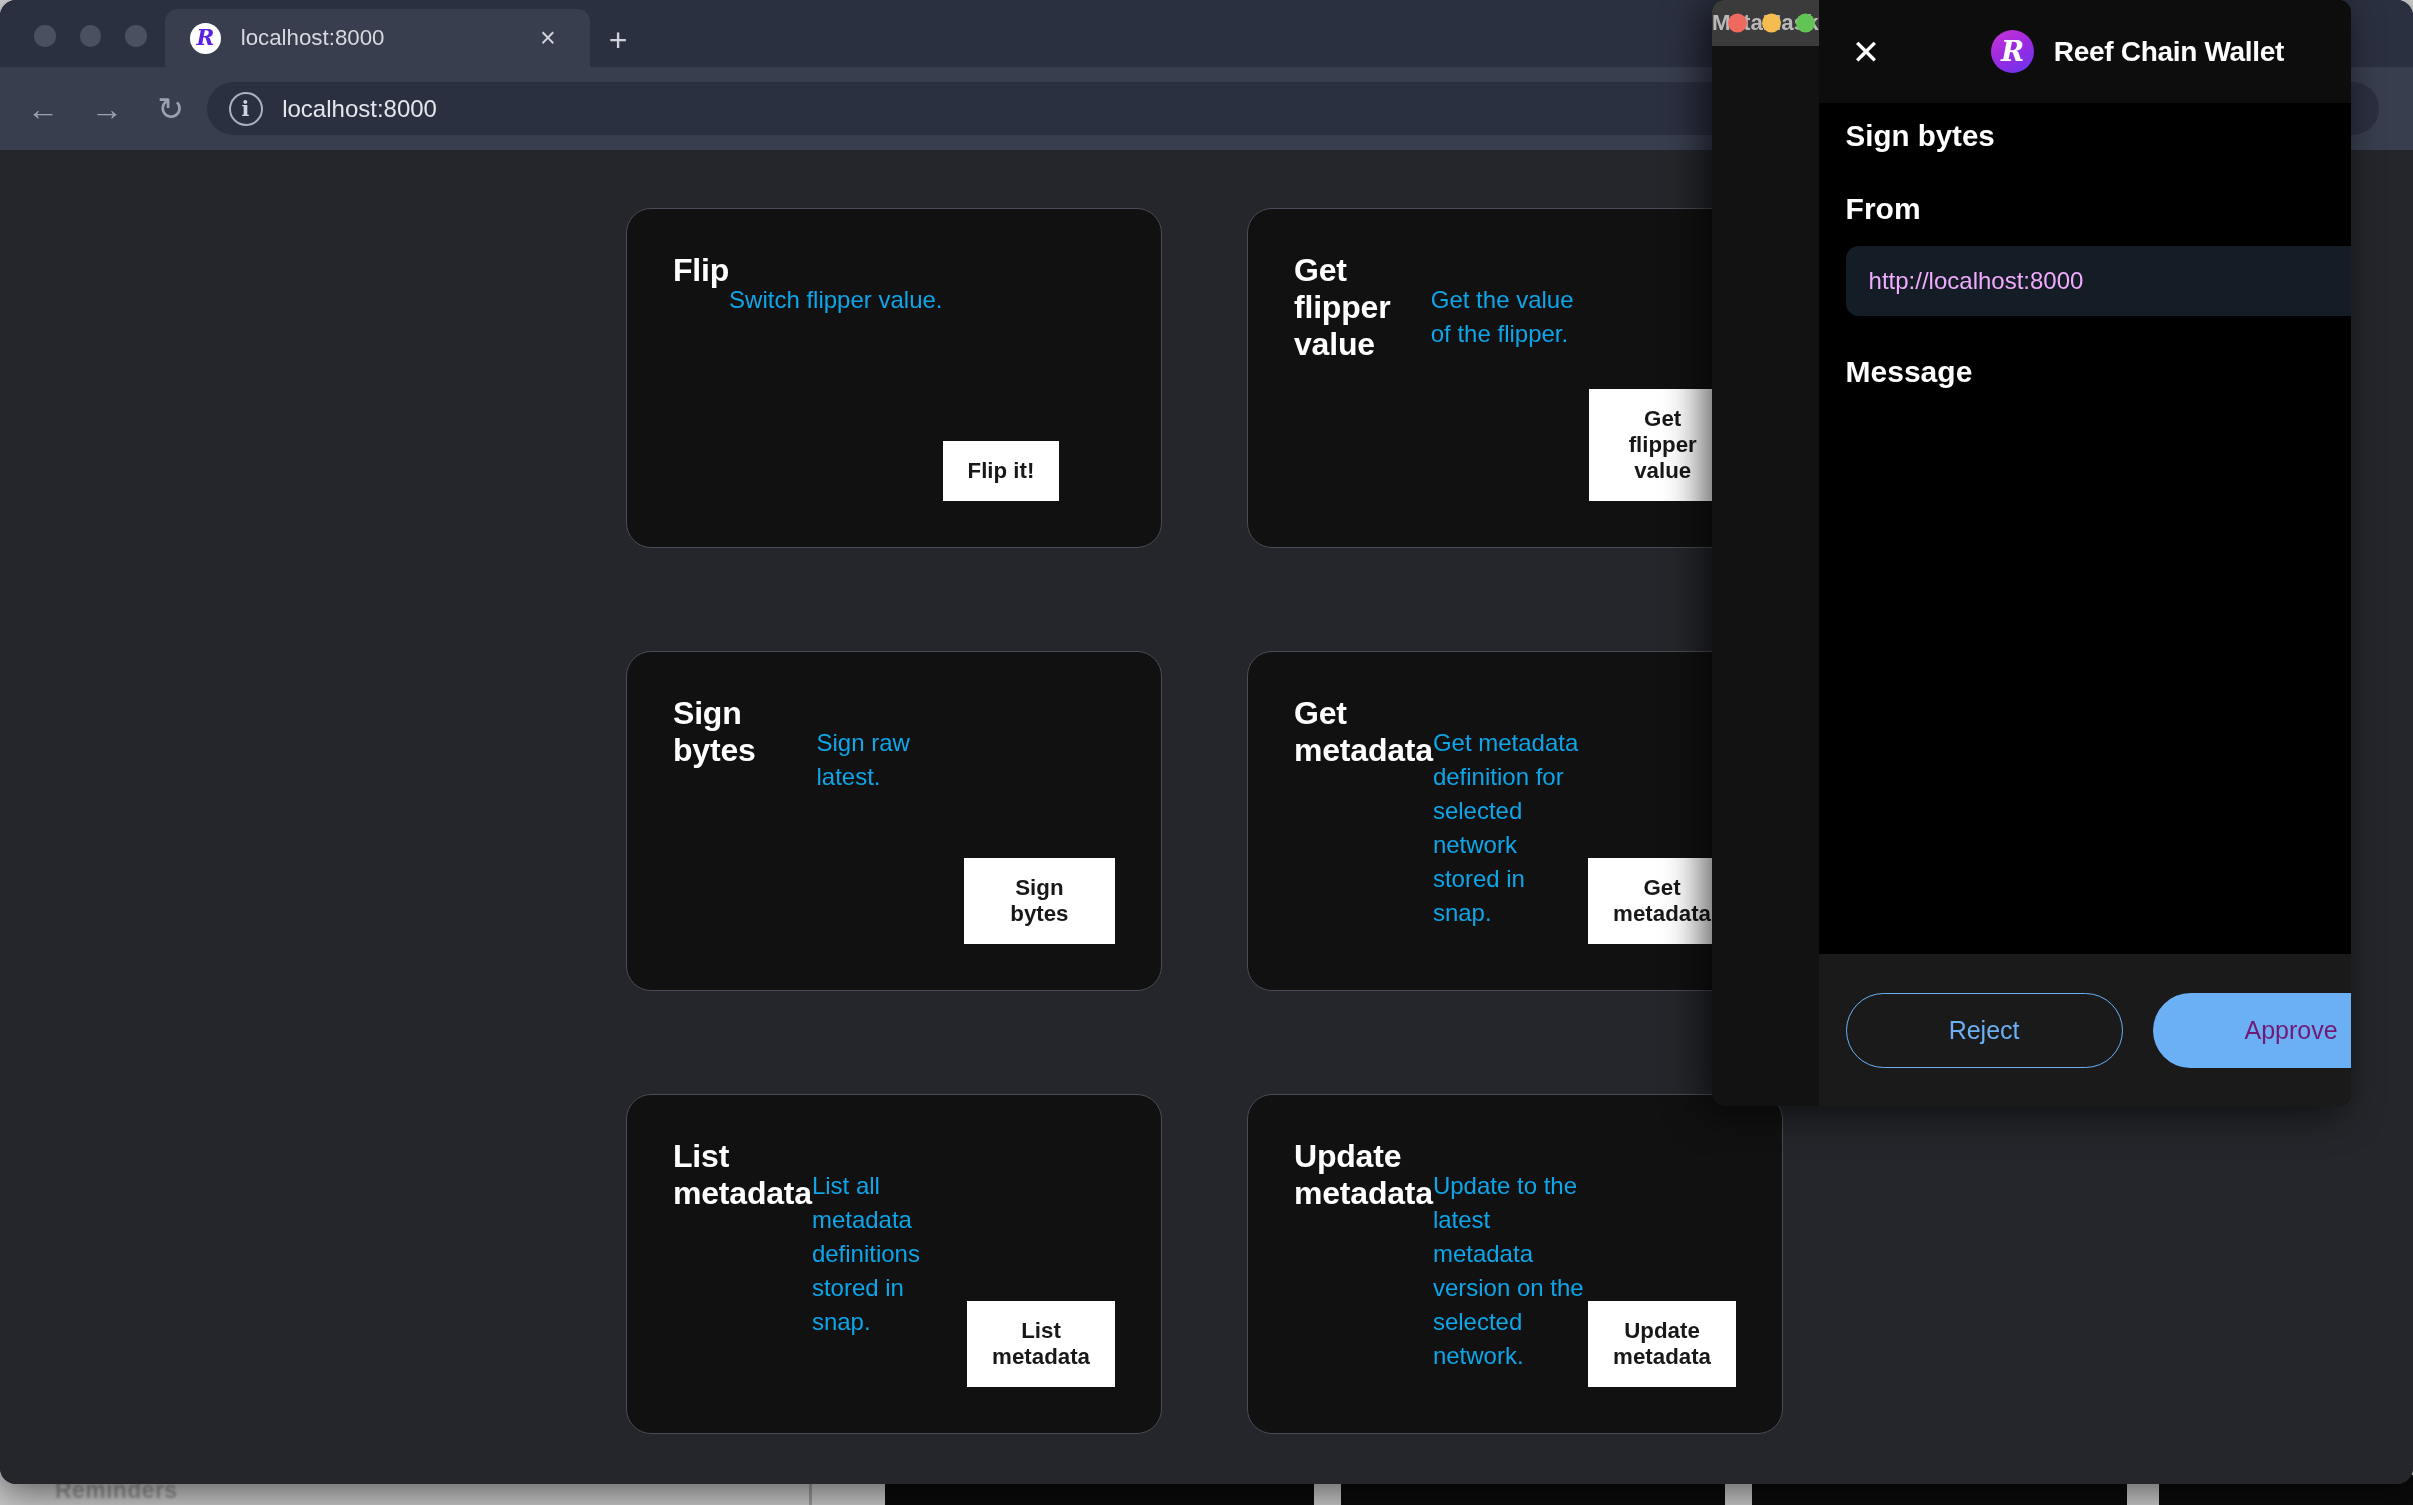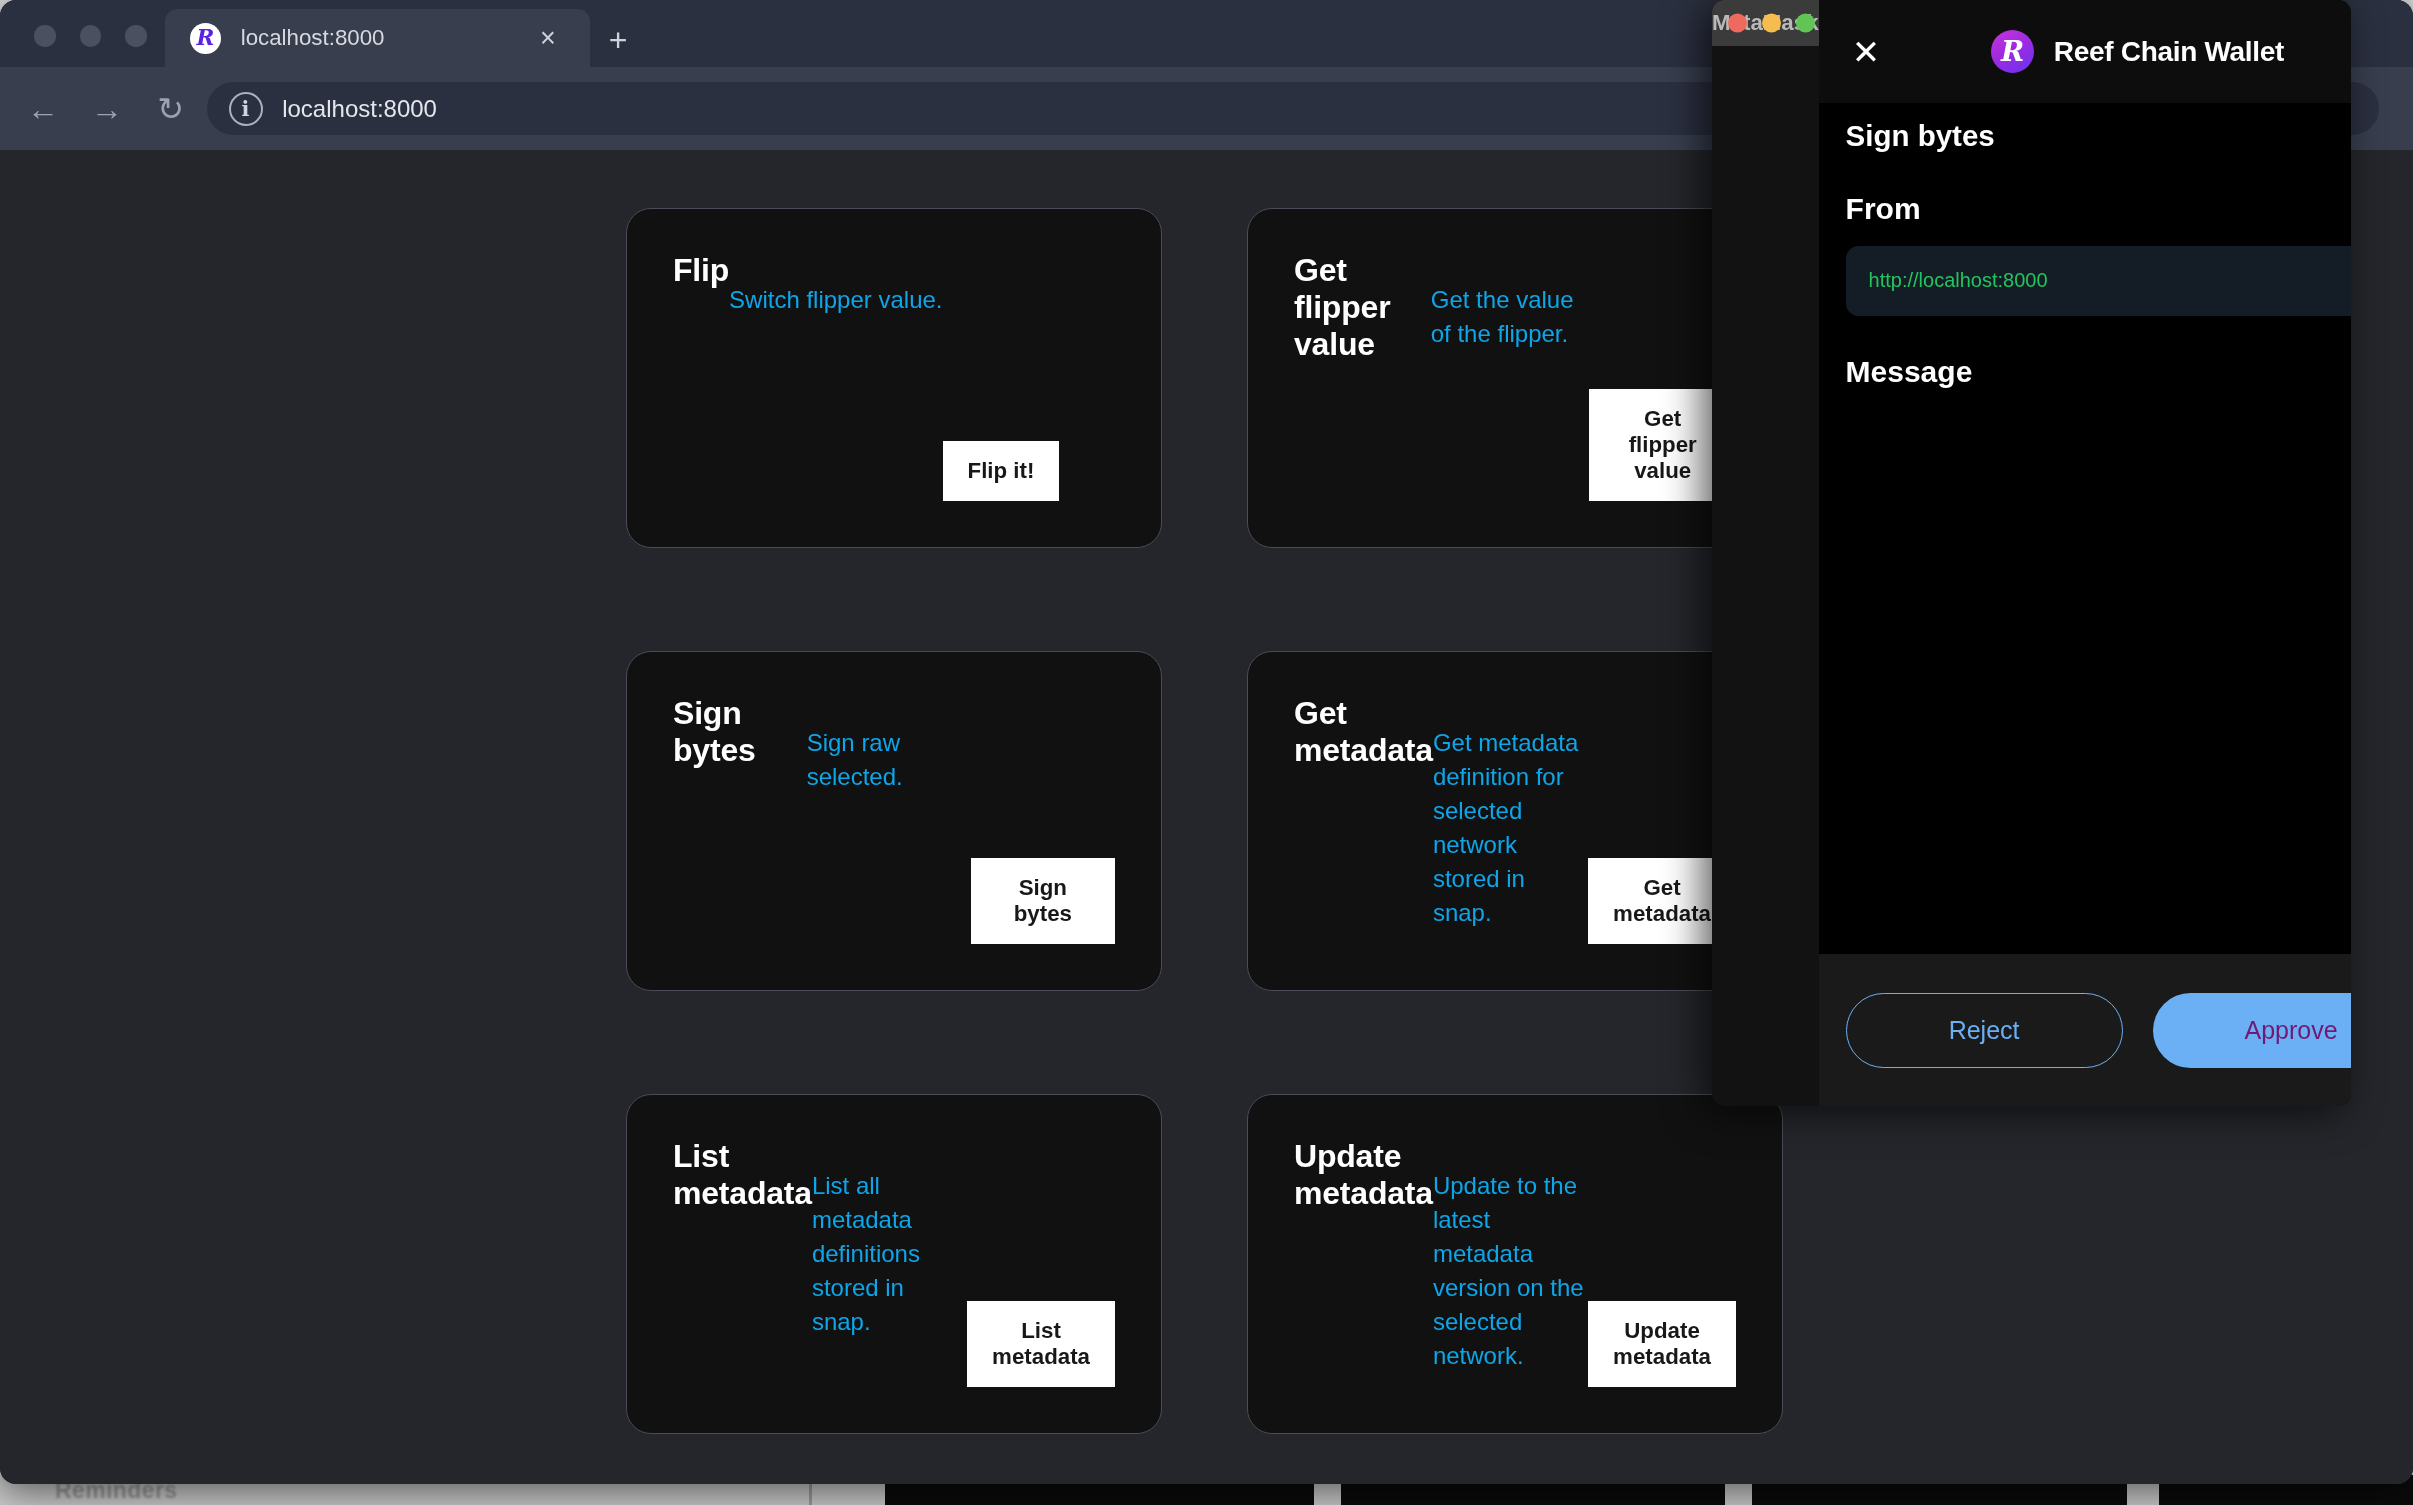--- a/index.html
+++ b/index.html
@@ -252,21 +252,21 @@
   }
   .mm-field-box {
     margin-top: 19.7px;
     height: 70px;
     background: #141c26;
     border-radius: 12.5px;
     display: flex; align-items: center;
     padding: 0 23px;
   }
   .mm-field-value {
-    color: #22c55e; font-size: 20px;
+    color: #f0abfc; font-size: 24px;
     flex: 1 1 auto; white-space: nowrap; overflow: hidden;
   }
   .copy-icon {
     position: relative; width: 27px; height: 27px; flex: 0 0 auto;
   }
   .copy-icon::before, .copy-icon::after {
     content: ""; position: absolute;
     width: 19px; height: 19px; border-radius: 5.4px;
     background: #aab2bb;
   }
@@ -351,21 +351,21 @@
       </div>
 
       <div class="dapp-card">
         <div class="dapp-card-title">Get flipper value</div>
         <div class="dapp-card-desc">Get the value of the flipper.</div>
         <button class="dapp-card-button">Get flipper value</button>
       </div>
 
       <div class="dapp-card">
         <div class="dapp-card-title">Sign bytes</div>
-        <div class="dapp-card-desc">Sign raw selected.</div>
+        <div class="dapp-card-desc">Sign raw latest.</div>
         <button class="dapp-card-button">Sign bytes</button>
       </div>
 
       <div class="dapp-card">
         <div class="dapp-card-title">Get metadata</div>
         <div class="dapp-card-desc">Get metadata definition for selected network stored in snap.</div>
         <button class="dapp-card-button">Get metadata</button>
       </div>
 
       <div class="dapp-card">

